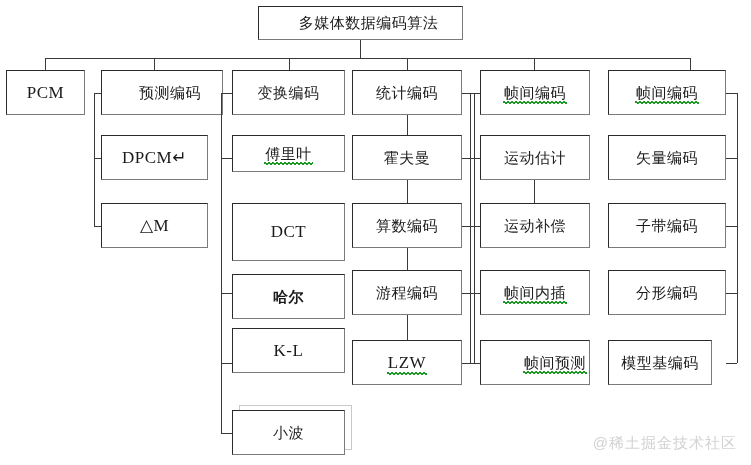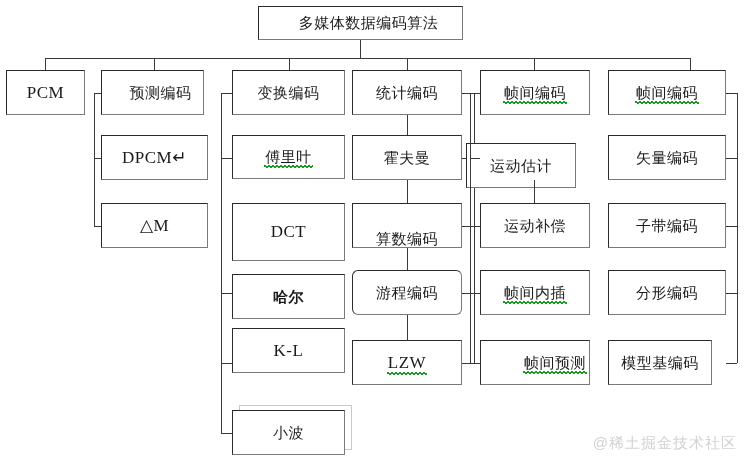--- a/index.html
+++ b/index.html
@@ -106,39 +106,39 @@
   <div class="ln v" style="left:154px; top:58px; height:12px;"></div>
   <div class="ln v" style="left:289px; top:58px; height:12px;"></div>
   <div class="ln v" style="left:407px; top:58px; height:12px;"></div>
   <div class="ln v" style="left:534px; top:58px; height:12px;"></div>
   <div class="ln v" style="left:690px; top:58px; height:12px;"></div>
 
   <div class="node latin" style="left:6px; top:70px; width:79px; height:45px;">
     <span class="label">PCM</span>
   </div>
 
-  <div class="node" style="left:101px; top:70px; width:103px; height:45px;padding-left:16px;">
+  <div class="node" style="left:101px; top:70px; width:122px; height:45px;padding-left:16px;">
     <span class="label">预测编码</span>
   </div>
   <div class="node" style="left:101px; top:135px; width:107px; height:45px;">
     <span class="label latinish" style="font-family:'Liberation Serif',serif; font-size:17px;">DPCM↵</span>
   </div>
   <div class="node" style="left:101px; top:203px; width:107px; height:45px;">
     <span class="label" style="font-family:'Liberation Serif',serif; font-size:17px;">△M</span>
   </div>
 
   <div class="ln v" style="left:94px; top:93px; height:133px;"></div>
   <div class="ln h" style="left:94px; top:93px;  width:7px;"></div>
   <div class="ln h" style="left:94px; top:158px; width:7px;"></div>
   <div class="ln h" style="left:94px; top:226px; width:7px;"></div>
 
   <div class="node" style="left:232px; top:70px; width:113px; height:45px;">
     <span class="label">变换编码</span>
   </div>
-  <div class="node" style="left:232px; top:135px; width:113px; height:44px;">
+  <div class="node" style="left:232px; top:135px; width:113px; height:37px;">
     <span class="label spell">傅里叶</span>
   </div>
   <div class="node latin" style="left:232px; top:203px; width:113px; height:58px;">
     <span class="label">DCT</span>
   </div>
   <div class="node" style="left:232px; top:274px; width:113px; height:45px;font-weight:bold;">
     <span class="label">哈尔</span>
   </div>
   <div class="node latin" style="left:232px; top:328px; width:113px; height:45px;">
     <span class="label">K-L</span>
@@ -154,24 +154,24 @@
   <div class="ln h" style="left:221px; top:293px; width:11px;"></div>
   <div class="ln h" style="left:221px; top:363px; width:11px;"></div>
   <div class="ln h" style="left:221px; top:433px; width:11px;"></div>
 
   <div class="node" style="left:352px; top:70px; width:110px; height:45px;">
     <span class="label">统计编码</span>
   </div>
   <div class="node" style="left:352px; top:135px; width:110px; height:45px;">
     <span class="label">霍夫曼</span>
   </div>
-  <div class="node" style="left:352px; top:203px; width:110px; height:45px;align-items:flex-end;">
+  <div class="node" style="left:352px; top:203px; width:110px; height:45px;">
     <span class="label">算数编码</span>
   </div>
-  <div class="node" style="left:352px; top:270px; width:110px; height:45px;border-radius:6px;">
+  <div class="node" style="left:352px; top:270px; width:110px; height:45px;">
     <span class="label">游程编码</span>
   </div>
   <div class="node latin" style="left:352px; top:340px; width:110px; height:45px;">
     <span class="label spell">LZW</span>
   </div>
 
   <div class="ln v" style="left:407px; top:115px; height:20px;"></div>
   <div class="ln v" style="left:407px; top:180px; height:23px;"></div>
   <div class="ln v" style="left:407px; top:248px; height:22px;"></div>
   <div class="ln v" style="left:407px; top:315px; height:25px;"></div>
@@ -179,21 +179,21 @@
   <div class="ln v" style="left:474px; top:93px; height:270px;"></div>
   <div class="ln h" style="left:462px; top:93px;  width:12px;"></div>
   <div class="ln h" style="left:462px; top:158px; width:12px;"></div>
   <div class="ln h" style="left:462px; top:226px; width:12px;"></div>
   <div class="ln h" style="left:462px; top:293px; width:12px;"></div>
   <div class="ln h" style="left:462px; top:363px; width:12px;"></div>
 
   <div class="node" style="left:480px; top:70px; width:110px; height:45px;">
     <span class="label spell">帧间编码</span>
   </div>
-  <div class="node" style="left:466px; top:135px; width:110px; height:45px;margin-top:8px;">
+  <div class="node" style="left:480px; top:135px; width:110px; height:45px;">
     <span class="label">运动估计</span>
   </div>
   <div class="node" style="left:480px; top:203px; width:110px; height:45px;">
     <span class="label">运动补偿</span>
   </div>
   <div class="node" style="left:480px; top:270px; width:110px; height:45px;">
     <span class="label spell">帧间内插</span>
   </div>
   <div class="node" style="left:480px; top:340px; width:110px; height:45px;padding-left:40px;">
     <span class="label spell">帧间预测</span>

